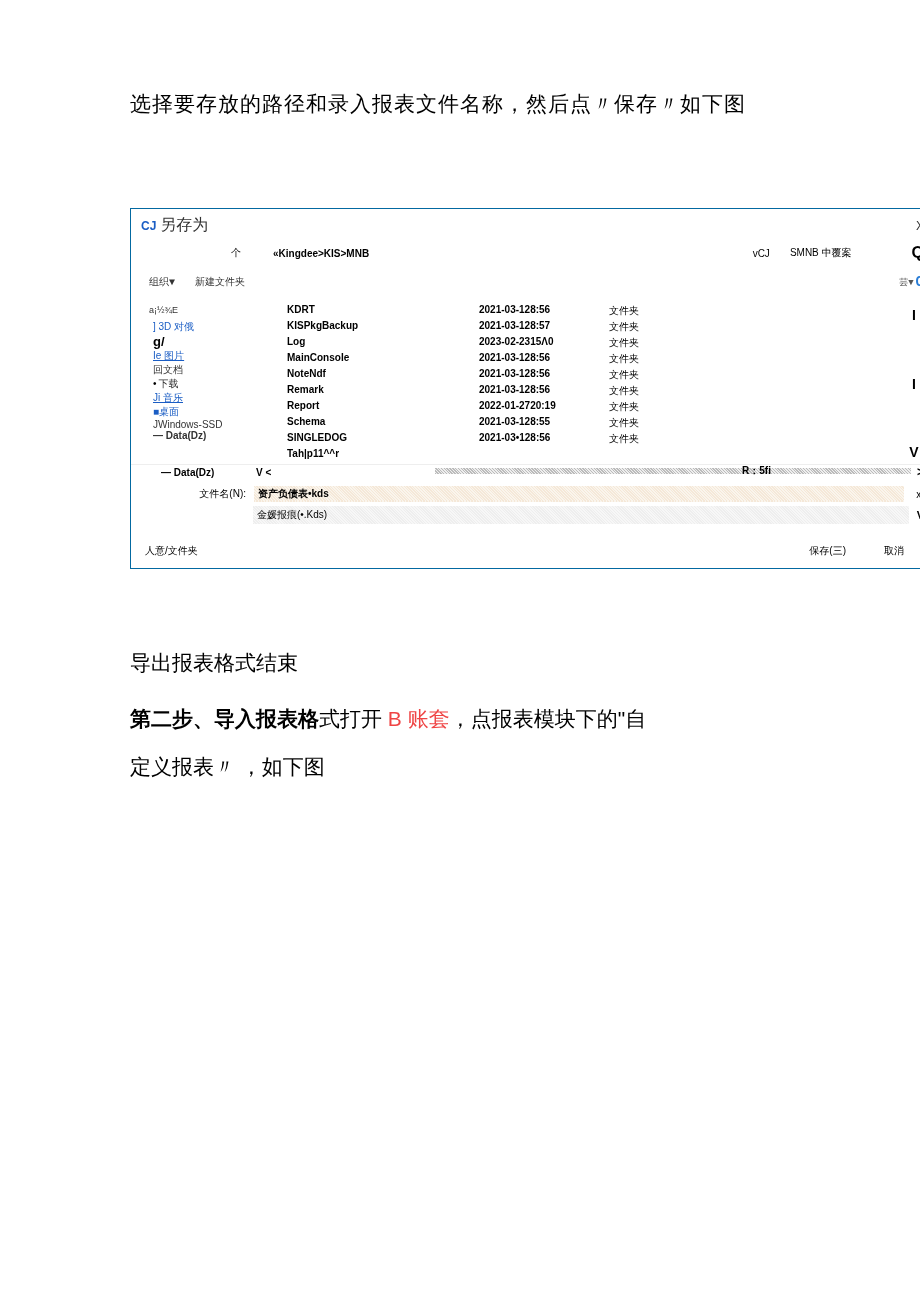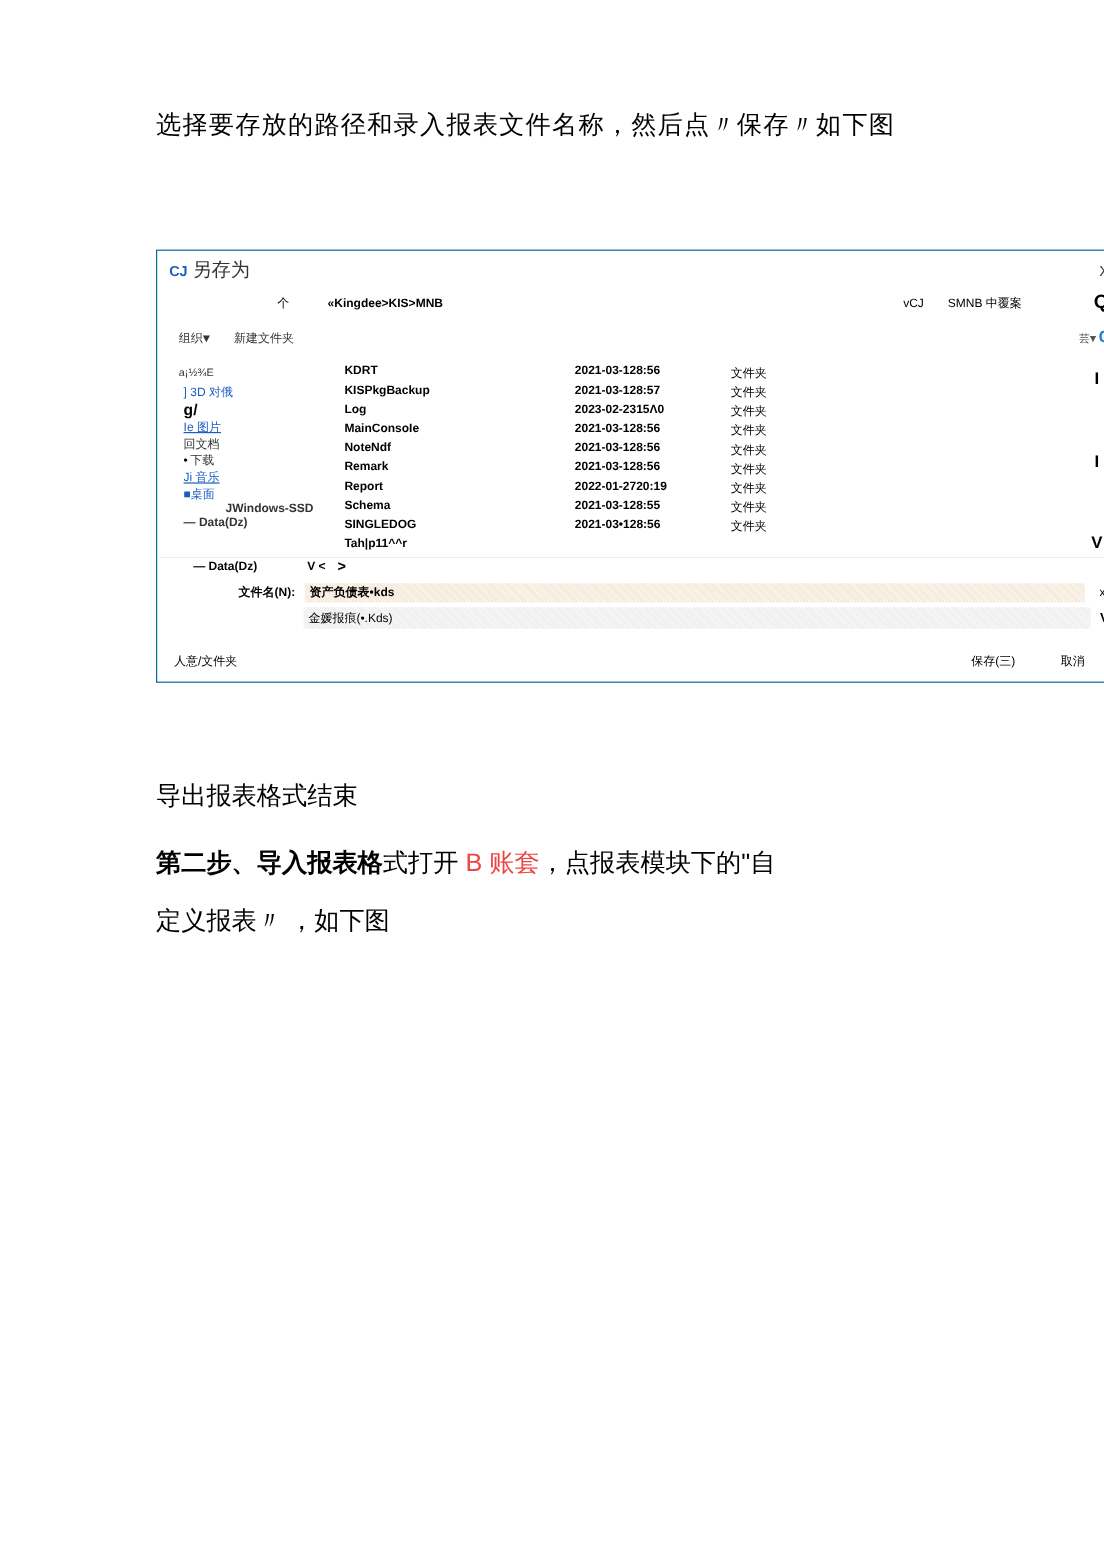--- a/index.html
+++ b/index.html
@@ -256,21 +256,21 @@
     }
     .filename-row {
       display: flex;
       align-items: center;
       padding: 6px 10px 2px 60px;
       gap: 8px;
       border-top: 1px solid transparent;
     }
     .fn-label {
       font-size: 10px;
-      font-weight: bold;
+      font-weight: normal;
       width: 55px;
       text-align: right;
     }
     .fn-input {
       flex: 1;
       border: none;
       border-bottom: 1px solid transparent;
       background: repeating-linear-gradient(45deg, #f5e8d8, #f5e8d8 1px, #faf5ed 1px, #faf5ed 2px);
       font-size: 10px;
       padding: 2px 4px;
@@ -378,21 +378,21 @@
       <div class="sidebar">
         <div class="side-head">a¡½¾E</div>
         <div id="sidebar-items">
             <div class="side-item noline">] 3D 对俄</div>
             <div class="side-item g">g/</div>
             <div class="side-item ">Ie 图片</div>
             <div class="side-item blackish">回文档</div>
             <div class="side-item blackish bullet">下载</div>
             <div class="side-item ">Ji 音乐</div>
             <div class="side-item noline">■桌面</div>
-            <div class="side-item blackish" style="font-weight: bold; margin-left: 35px;">JWindows-SSD</div>
+            <div class="side-item blackish" style="font-weight: normal;">JWindows-SSD</div>
             <div class="side-item dash" style="font-weight: bold;">— Data(Dz)</div>
           </div>
       </div>
 
       <div class="file-area">
         <div id="file-rows">
             <div class="file-row">
               <div class="fname">KDRT</div>
               <div class="fdate">2021-03-128:56</div>
               <div class="ftype">文件夹</div>
@@ -448,20 +448,24 @@
       <div class="right-strip">
         <span class="strip-mark">I</span>
         <span class="strip-mark">I</span>
         <span class="strip-mark">V</span>
       </div>
     </div>
 
     <div class="scroll-row">
       <span class="data-dz">— Data(Dz)</span>
       <span class="v-mark">V  &lt;</span>
+      <div class="scroll-bar">
+        <div class="thumb"></div>
+        <span class="rfi">R：5fi</span>
+      </div>
       <span class="scroll-end">&gt;</span>
     </div>
 
     <div class="filename-row">
       <span class="fn-label">文件名(N):</span>
       <input class="fn-input" value="资产负债表•kds" style="">
       <span class="fn-end">x/</span>
     </div>
 
     <div class="filetype-row">

